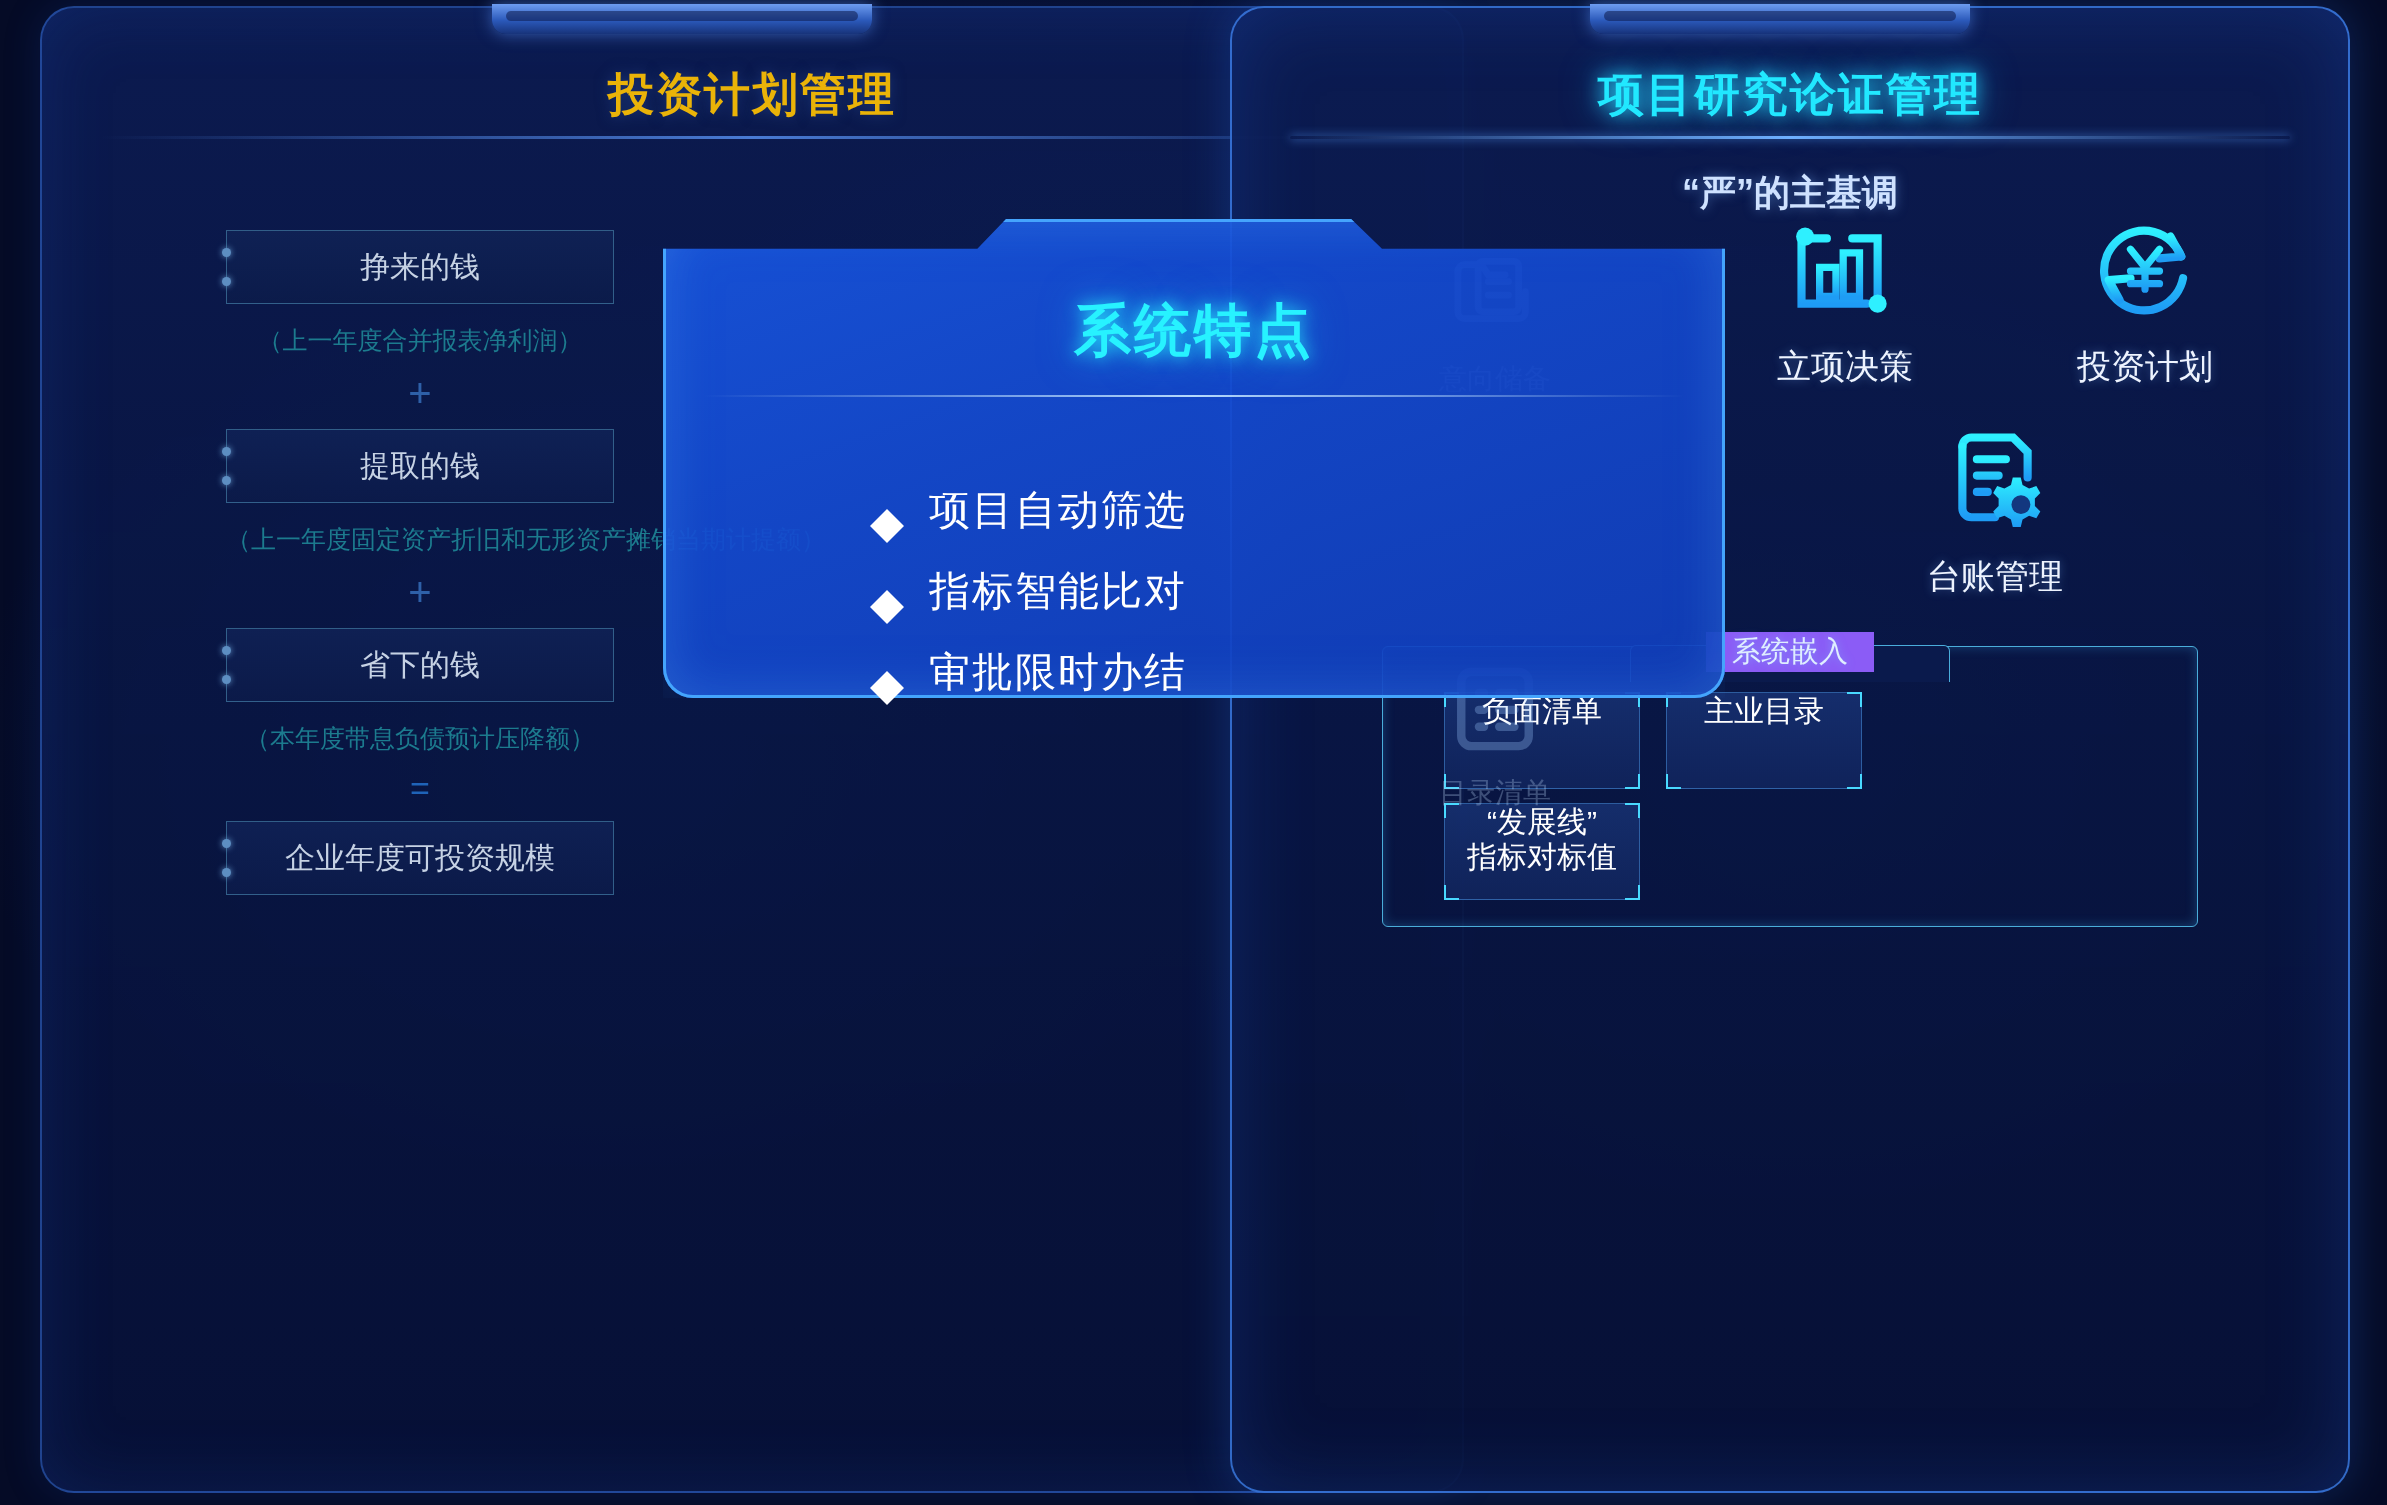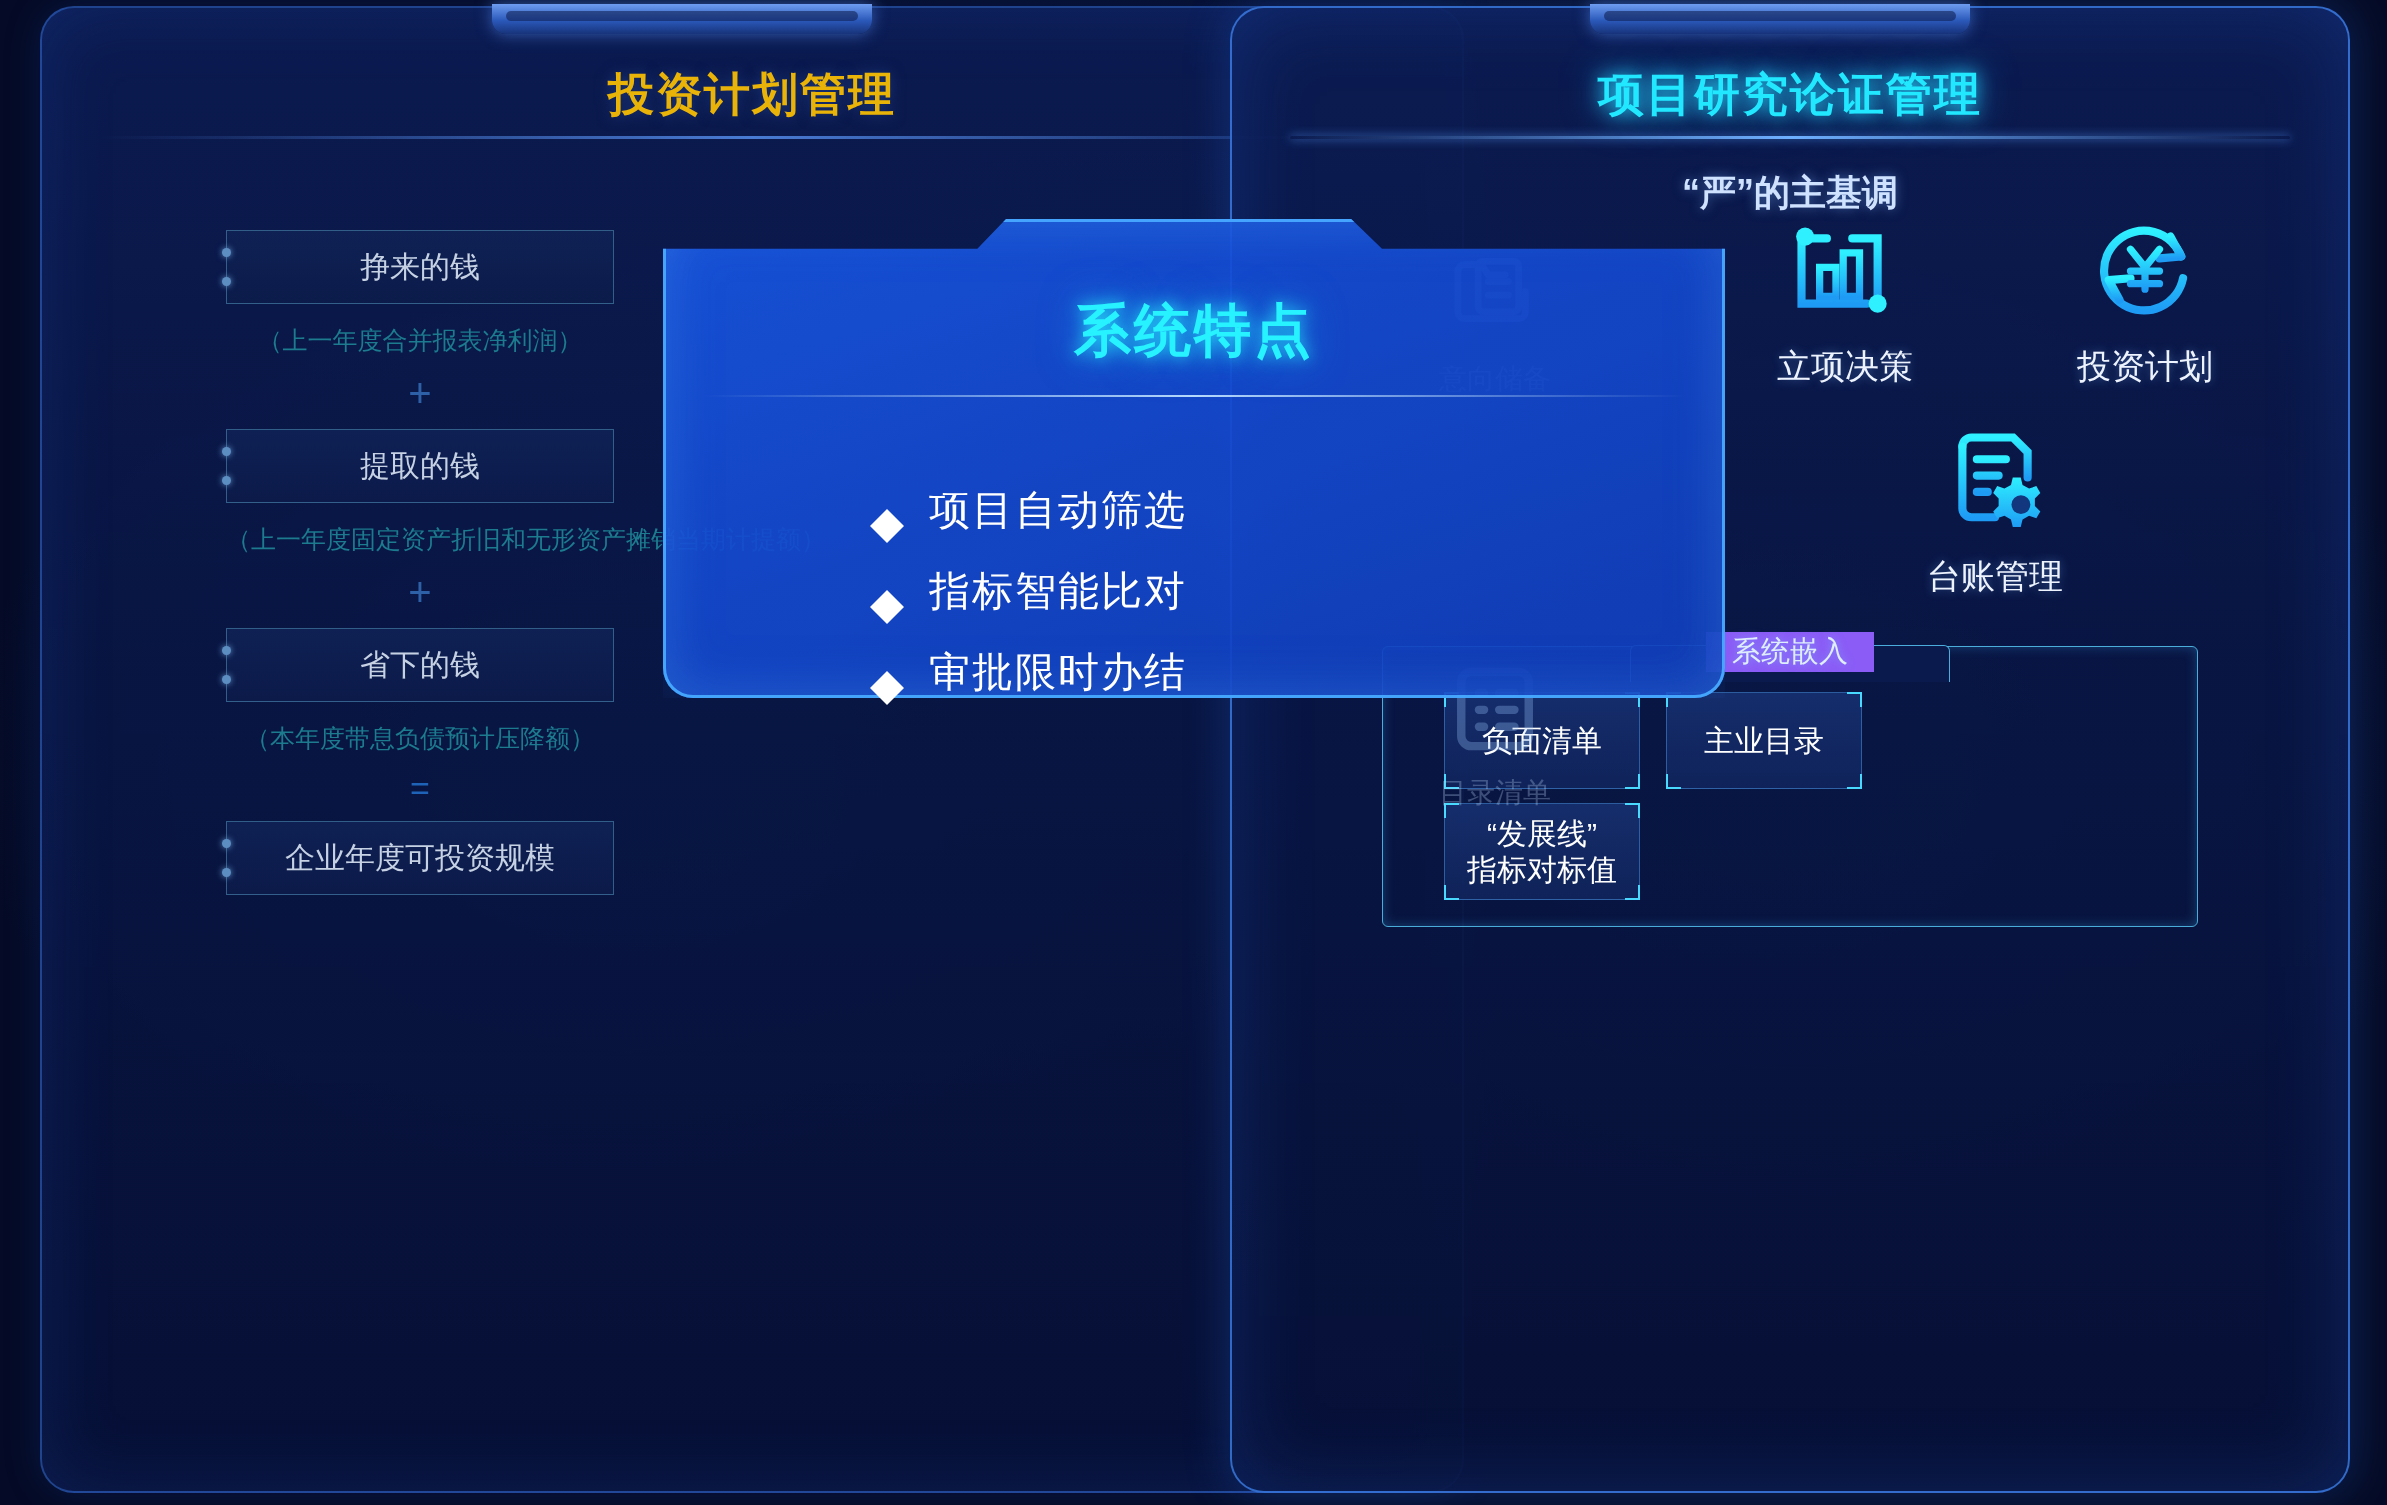--- a/index.html
+++ b/index.html
@@ -83,21 +83,21 @@
     padding:0 26px;font-size:29px;color:#dfeeff;background:#8b5cf6;white-space:nowrap;
     text-shadow:0 0 8px rgba(120,190,255,.6);margin-top:10px;}
   .embed-cap-notch{position:absolute;left:50%;top:-1px;transform:translateX(-50%);
     width:318px;height:36px;border-left:1px solid rgba(86,200,245,.85);
     border-right:1px solid rgba(86,200,245,.85);border-top:1px solid rgba(86,200,245,.85);
     border-radius:6px 6px 0 0;background:#0a1a4c;}
   .embed-grid{position:absolute;left:62px;top:46px;display:grid;
     grid-template-columns:196px 196px;grid-template-rows:97px 97px;gap:14px 26px;}
   .e-box{position:relative;border:1px solid rgba(70,140,215,.55);
     background:linear-gradient(180deg,rgba(22,48,112,.9),rgba(16,36,92,.9));
-    display:flex;align-items:center;justify-content:center;text-align:center;
+    display:flex;justify-content:center;text-align:center;
     font-size:30px;line-height:1.18;color:#ffffff;font-weight:500;}
   .e-box .c{position:absolute;width:13px;height:13px;border:2px solid #49d9ff;}
   .e-box .c.tl{left:-1px;top:-1px;border-right:0;border-bottom:0;}
   .e-box .c.tr{right:-1px;top:-1px;border-left:0;border-bottom:0;}
   .e-box .c.bl{left:-1px;bottom:-1px;border-right:0;border-top:0;}
   .e-box .c.br{right:-1px;bottom:-1px;border-left:0;border-top:0;}
 
   
   .ghost{position:absolute;width:230px;text-align:center;opacity:.30;}
   .ghost .glyph{height:118px;display:flex;align-items:center;justify-content:center;}

